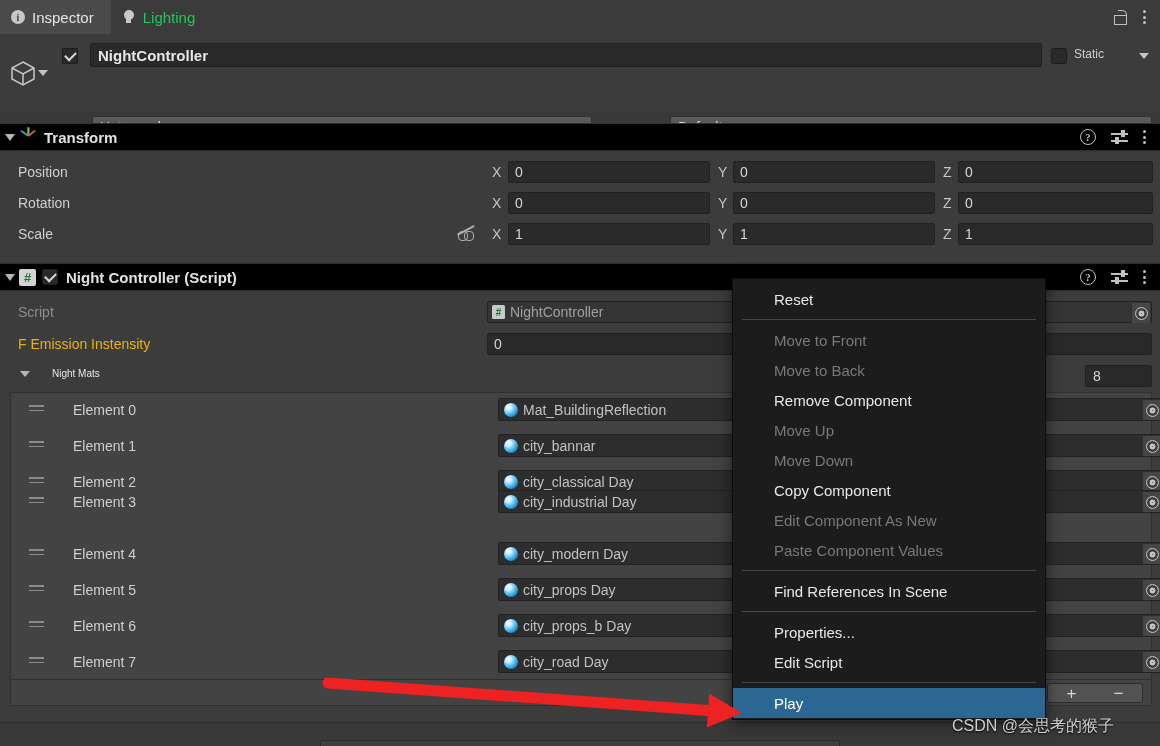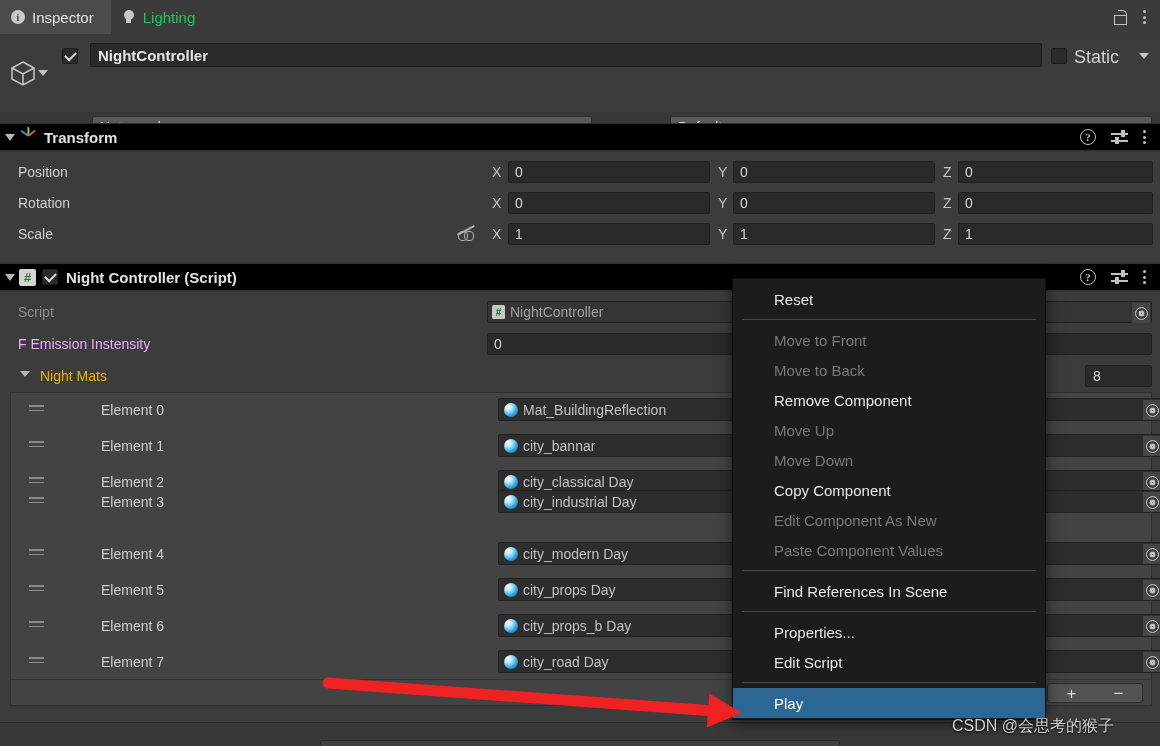--- a/index.html
+++ b/index.html
@@ -87,21 +87,21 @@
   .name-cb { position: absolute; left: 62px; top: 14px; }
   .name-field {
     position: absolute; left: 90px; top: 9px; width: 952px; height: 24px;
     background: #2a2a2a; border: 1px solid #202020; border-radius: 2px;
     color: #e6e6e6; font-size: 15px; font-weight: bold;
     display: flex; align-items: center; padding-left: 7px;
   }
   .static-cb { position: absolute; left: 1051px; top: 14px; }
   .static-label {
     position: absolute; left: 1074px; top: 13px;
-    font-size: 18px; color: #cfcfcf; text-align: center;
+    font-size: 12px; color: #cfcfcf; text-align: center;
   }
   .caret-down {
     width: 0; height: 0; border-left: 5px solid transparent;
     border-right: 5px solid transparent; border-top: 6px solid #c3c3c3;
   }
   .static-caret { position: absolute; left: 1139px; top: 19px; }
 
   .tag-label {
     position: absolute; left: 54px; top: 86px;
     font-size: 14px; color: #c9c9c9;
@@ -195,21 +195,21 @@
   .unlink-icon::after { left: 7px; }
   .unlink-slash {
     position: absolute; left: 0px; top: 6px; width: 19px; height: 1.6px;
     background: #b0b0b0; transform: rotate(-28deg); transform-origin: 0 0;
   }
 
   
   .script-body { position: absolute; left: 0; width: 1160px; background: #3c3c3c; }
   .prop-row { position: absolute; left: 0; width: 980px; height: 32px; }
   .prop-label {
-    position: absolute; left: 18px; top: 7px; font-size: 14px; color: #f0abfc;
+    position: absolute; left: 18px; top: 7px; font-size: 14px; color: #eab308;
   }
   .prop-label.dim { color: #8e8e8e; }
   .objfield {
     position: absolute; height: 22px; background: #2a2a2a;
     border: 1px solid #212121; border-radius: 2px;
     display: flex; align-items: center; color: #b8b8b8; font-size: 14px;
   }
   .objfield.ro { background: #353535; color: #a0a0a0; }
   .picker {
     position: absolute; right: 1px; top: 1px; width: 19px; height: 20px;
@@ -230,21 +230,21 @@
     width: 14px; height: 14px; border-radius: 50%; margin: 0 5px 0 5px;
     background: radial-gradient(circle at 32% 30%, #e6f7ff 0 14%, #7fd3f5 38%, #1b8ed0 72%, #0d5f93 100%);
     flex: none;
   }
 
   .subfoldout {
     position: absolute; left: 20px; top: 9px; width: 0; height: 0;
     border-left: 5px solid transparent; border-right: 5px solid transparent;
     border-top: 6.5px solid #b6b6b6;
   }
-  .sub-label { position: absolute; left: 40px; top: 6px; font-size: 14px; color: #eab308; }
+  .sub-label { position: absolute; left: 52px; top: 6px; font-size: 10px; color: #e5e5e5; }
   .size-field {
     position: absolute; left: 1085px; top: 3px; width: 67px; height: 22px;
     background: #2a2a2a; border: 1px solid #212121; border-radius: 2px;
     color: #d6d6d6; font-size: 14px; display: flex; align-items: center;
     padding-left: 7px;
   }
 
   .arr-panel {
     position: absolute; left: 10px; width: 1142px; background: #434343;
     border: 1px solid #303030;
@@ -253,21 +253,21 @@
   .drag-handle {
     position: absolute; left: 18px; top: 12px; width: 15px; height: 8px;
   }
   .drag-handle i {
     position: absolute; left: 0; width: 15px; height: 1.6px;
     background: #8c8c8c; display: block;
   }
   .drag-handle i:nth-child(1) { top: 0; }
   .drag-handle i:nth-child(2) { top: 4.5px; }
   .el-label {
-    position: absolute; left: 62px; top: 9px; font-size: 14px; color: #cfcfcf; margin-left: 28px;
+    position: absolute; left: 62px; top: 9px; font-size: 14px; color: #cfcfcf;
   }
   .el-field {
     position: absolute; left: 487px; top: 5px; width: 665px; height: 23px;
     background: #2d2d2d; border: 1px solid #222; border-radius: 2px;
     display: flex; align-items: center; color: #c2c2c2; font-size: 14px;
   }
 
   .arr-footer {
     position: absolute; left: 10px; width: 1142px; height: 26px;
     background: #434343; border: 1px solid #303030; border-top: none;

